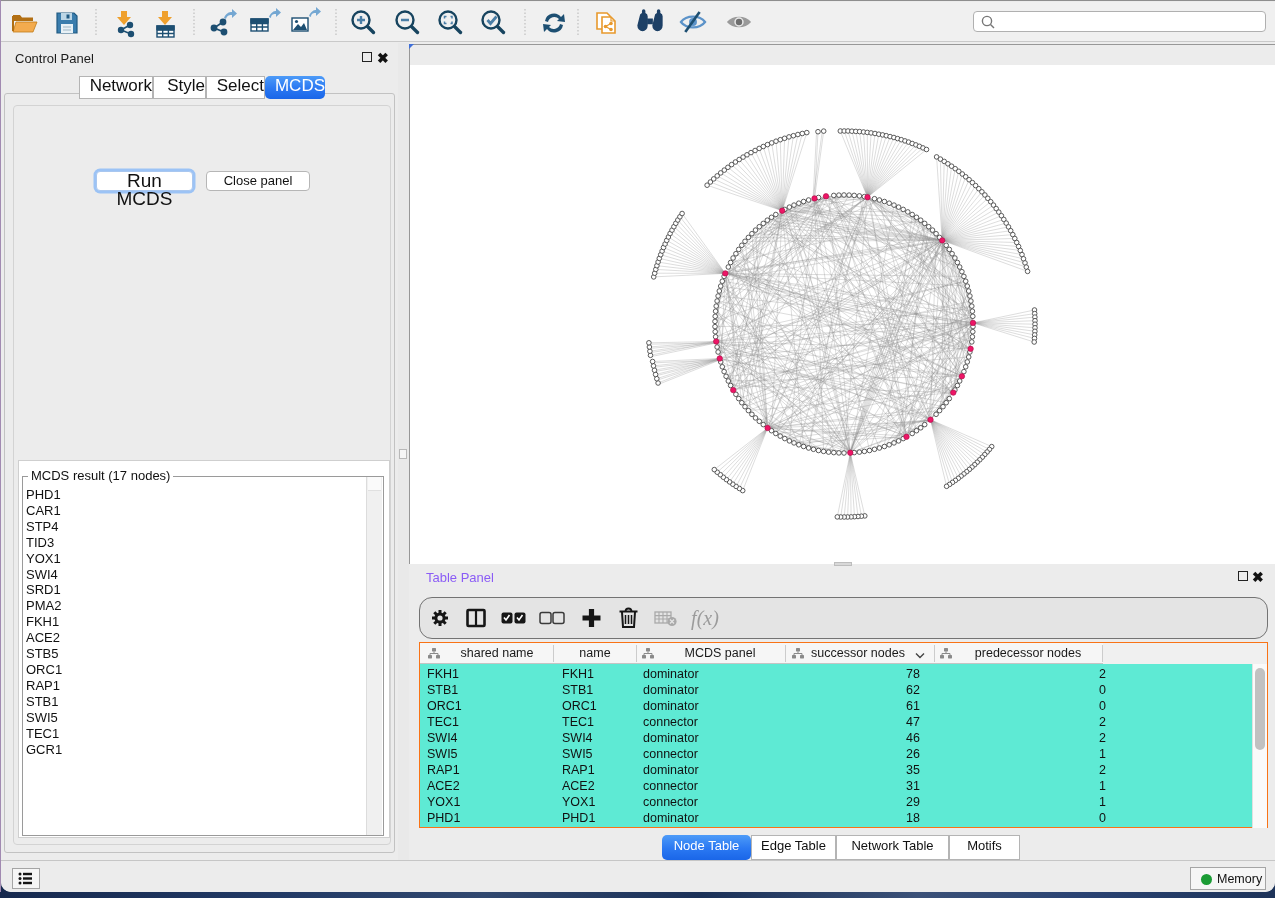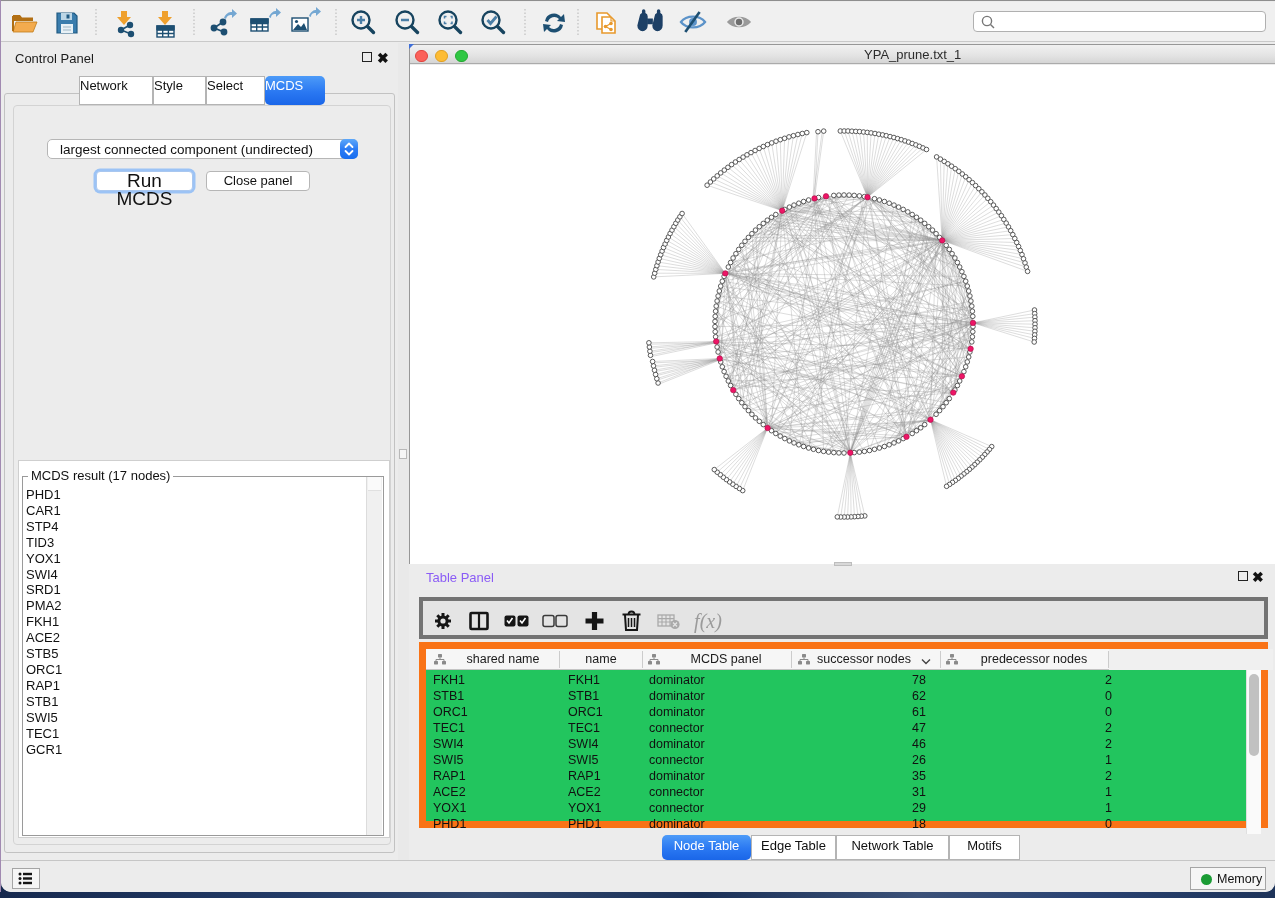--- a/index.html
+++ b/index.html
@@ -14,22 +14,22 @@
 #toolbar { position:absolute; left:0; top:1px; width:1274px; height:40px; background:#f0f0f0;
   border-bottom:1px solid #c9c9c9; }
 #searchbox { position:absolute; left:972px; top:9px; width:293px; height:21px; background:#fff;
   border:1px solid #b0b0b0; border-radius:4px; }
 
 #cp { position:absolute; left:0; top:42px; width:397px; height:817px; background:#ececec; }
 #cp-title { position:absolute; left:14px; top:8px; font-size:13px; color:#1b1b1b; }
 .winbtn-sq { position:absolute; width:10px; height:10px; border:1.6px solid #222; }
 .winbtn-x  { position:absolute; font-size:14px; font-weight:bold; color:#111; line-height:12px;}
 #cp-tabs { position:absolute; left:78px; top:33px; height:19px; z-index:3; }
-.tab { position:absolute; top:0; height:29px; background:#fff; border:1px solid #b4b4b4;
-  font-size:13px; color:#111; text-align:left; line-height:17px; }
+.tab { position:absolute; top:0; height:23px; background:#fff; border:1px solid #b4b4b4;
+  font-size:17px; color:#111; text-align:right; line-height:17px; }
 .tab.sel { background:linear-gradient(180deg,#4d9bf8 0%,#2a78f2 55%,#1a66e8 100%);
   color:#fff; border:none; border-radius:5px; line-height:19px; }
 #cp-outer { position:absolute; left:3px; top:50px; width:391px; height:760px;
   border:1px solid #c2c2c2; border-radius:3px; background:#ececec; }
 #cp-inner { position:absolute; left:8px; top:11px; width:378px; height:740px;
   border:1px solid #d3d3d3; border-radius:4px; background:#ececec; }
 #optlabel { position:absolute; left:0; top:21px; width:100%; text-align:center; font-size:13px; color:#111; }
 #dropdown { position:absolute; left:42px; top:45px; width:311px; height:20px; background:#fff;
   border:1px solid #b6b6b6; border-radius:5px; }
 #dropdown .txt { position:absolute; left:12px; top:2px; font-size:13.5px; color:#111; }
@@ -61,23 +61,23 @@
   border-bottom:1px solid #ababab; }
 .tl { position:absolute; top:4.5px; width:12.5px; height:12.5px; border-radius:50%; }
 #nettitle .cap { position:absolute; left:454px; top:2px; font-size:13px; color:#2c2c2c; }
 #netcorner { position:absolute; left:-1px; top:-1px; width:0; height:0;
   border-top:5px solid #3f6fd8; border-right:5px solid transparent; }
 #netcanvas { position:absolute; left:0; top:20px; width:866px; height:499px; background:#fff; }
 
 #tpanel { position:absolute; left:408px; top:563px; width:867px; height:296px; background:#ececec; }
 #tp-title { position:absolute; left:17px; top:6px; font-size:13px; color:#8b5cf6; }
 #tp-toolbar { position:absolute; left:10px; top:33px; width:849px; height:42px; background:#e4e4e4;
-  border:4px solid #737373; border-radius:0; }
-#tbl { position:absolute; left:10px; top:78px; width:849px; height:186px; background:#22c55e;
-  border:7px solid #f97316; }
+  border:1px solid #737373; border-radius:13px; }
+#tbl { position:absolute; left:10px; top:78px; width:849px; height:186px; background:#5eead4;
+  border:1px solid #f97316; }
 #thead { position:absolute; left:0; top:0; width:847px; height:21px; background:#f6f6f6;
   border-bottom:1px solid #c4c4c4; font-size:12.5px; color:#1a1a1a; }
 .hsep { position:absolute; top:2px; height:17px; width:0; border-left:1px solid #cccccc; }
 .hcell { position:absolute; top:0; height:21px; line-height:21px; text-align:center; white-space:nowrap; }
 .hicon { position:absolute; top:5px; width:12px; height:11px; }
 .trow { position:absolute; left:0; width:847px; height:16px; font-size:12.5px; color:#111; line-height:16px; }
 .c1 { position:absolute; left:7px; }
 .c2 { position:absolute; left:142px; }
 .c3 { position:absolute; left:223px; }
 .c4 { position:absolute; left:375px; width:125px; text-align:right; }
@@ -245,29 +245,20 @@
   <div class="winbtn-sq" style="left:361px; top:9px;"></div>
   <div class="winbtn-x" style="left:376px; top:9px;">✖</div>
   <div id="cp-tabs">
     <div class="tab" style="left:0px; width:74px;">Network</div>
     <div class="tab" style="left:74px; width:53px;">Style</div>
     <div class="tab" style="left:127px; width:59px;">Select</div>
     <div class="tab sel" style="left:186px; width:60px;">MCDS</div>
   </div>
   <div id="cp-outer">
     <div id="cp-inner"></div>
-    <div id="dropdown">
-      <div class="txt">largest connected component (undirected)</div>
-      <div class="cap">
-        <svg width="18" height="20" viewBox="0 0 18 20" style="position:absolute;left:0;top:0">
-          <path d="M5.5,8 L9,4.5 L12.5,8" fill="none" stroke="#fff" stroke-width="1.8" stroke-linecap="round" stroke-linejoin="round"></path>
-          <path d="M5.5,12 L9,15.5 L12.5,12" fill="none" stroke="#fff" stroke-width="1.8" stroke-linecap="round" stroke-linejoin="round"></path>
-        </svg>
-      </div>
-    </div>
     <div id="btn-run">Run MCDS</div>
     <div id="btn-close">Close panel</div>
     <div id="resultbox">
       <div id="fieldset"></div>
       <div id="fieldlegend">MCDS result (17 nodes)</div>
       <div id="mcdslist">PHD1<br>CAR1<br>STP4<br>TID3<br>YOX1<br>SWI4<br>SRD1<br>PMA2<br>FKH1<br>ACE2<br>STB5<br>ORC1<br>RAP1<br>STB1<br>SWI5<br>TEC1<br>GCR1</div>
       <div id="listscroll">
             <div class="tb"></div>
           </div>
     </div>
@@ -1145,26 +1136,20 @@
 <circle cx="520.5" cy="354.7" r="2.7"></circle>
 <circle cx="496.5" cy="371.8" r="2.7"></circle>
 <circle cx="440.3" cy="387.8" r="2.7"></circle>
 <circle cx="357.6" cy="363.0" r="2.7"></circle>
 <circle cx="306.2" cy="276.5" r="2.7"></circle>
 <circle cx="309.7" cy="293.5" r="2.7"></circle>
 <circle cx="323.2" cy="325.1" r="2.7"></circle>
 </g>
 </svg>
       </div>
-    <div id="nettitle">
-      <div class="tl" style="left:5px;background:#fb615a;border:1px solid #e1443e;"></div>
-      <div class="tl" style="left:25px;background:#fdbc34;border:1px solid #e0a023;"></div>
-      <div class="tl" style="left:45px;background:#2fc743;border:1px solid #23a932;"></div>
-      <div class="cap">YPA_prune.txt_1</div>
-    </div>
     <div id="netcorner"></div>
   </div>
   <div id="tpanel">
   <div id="tp-title">Table Panel</div>
   <div class="winbtn-sq" style="left:829px; top:7px;"></div>
   <div class="winbtn-x" style="left:843px; top:7px;">✖</div>
   <div style="position:absolute;left:425px;top:-2px;width:18px;height:4px;background:#d8d8d8;border:1px solid #bdbdbd;"></div>
   <div id="tp-toolbar">
     <svg width="310" height="42" viewBox="0 0 310 42" style="position:absolute;left:0;top:0">
 

